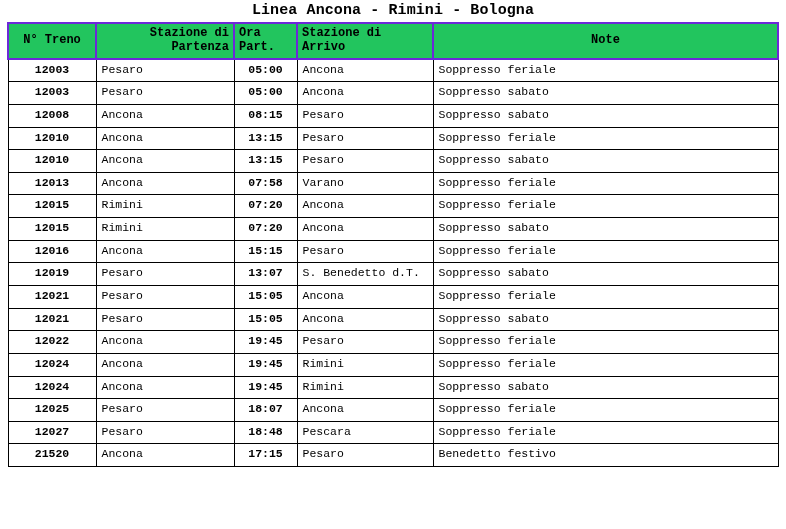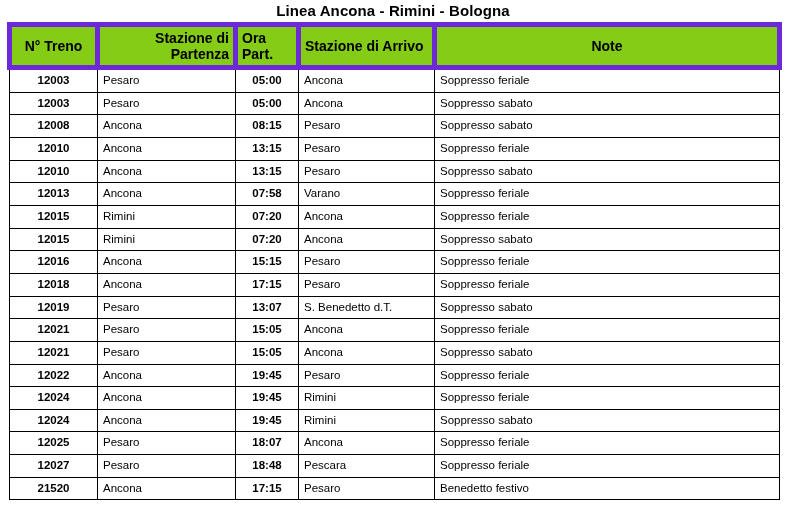--- a/index.html
+++ b/index.html
@@ -11,20 +11,21 @@
     width: 786px;
     height: 529px;
     font-family: "Liberation Sans", sans-serif;
     overflow: hidden;
   }
   .page {
     width: 786px;
     height: 529px;
     position: relative;
     box-sizing: border-box;
+    font-family: Liberation Mono, monospace;
   }
   .title {
     text-align: center;
     font-size: 15px;
     font-weight: bold;
     color: #000000;
     padding-top: 2px;
     padding-bottom: 3px;
     letter-spacing: 0.1px;
   }
@@ -32,25 +33,25 @@
     padding: 0 7px 0 7px;
     box-sizing: border-box;
   }
   table.sched {
     border-collapse: collapse;
     width: 772px;
     table-layout: fixed;
     border: 1px solid #000000;
   }
   table.sched th {
-    border: 5px solid #6d28d9;
-    font-size: 14px;
+    border: 2px solid #6d28d9;
+    font-size: 12px;
     font-weight: bold;
     color: #000000;
-    background: #84cc16;
+    background: #22c55e;
     padding: 3px 4px;
     line-height: 1.15;
     vertical-align: middle;
     box-sizing: border-box;
   }
   table.sched td {
     border: 1px solid #000000;
     font-size: 11.5px;
     color: #000000;
     background: #ffffff;
@@ -166,27 +167,20 @@
             <td class="note">Soppresso sabato</td>
           </tr>
           <tr>
             <td class="train">12016</td>
             <td class="dep">Ancona</td>
             <td class="time">15:15</td>
             <td class="arr">Pesaro</td>
             <td class="note">Soppresso feriale</td>
           </tr>
           <tr>
-            <td class="train">12018</td>
-            <td class="dep">Ancona</td>
-            <td class="time">17:15</td>
-            <td class="arr">Pesaro</td>
-            <td class="note">Soppresso feriale</td>
-          </tr>
-          <tr>
             <td class="train">12019</td>
             <td class="dep">Pesaro</td>
             <td class="time">13:07</td>
             <td class="arr">S. Benedetto d.T.</td>
             <td class="note">Soppresso sabato</td>
           </tr>
           <tr>
             <td class="train">12021</td>
             <td class="dep">Pesaro</td>
             <td class="time">15:05</td>

